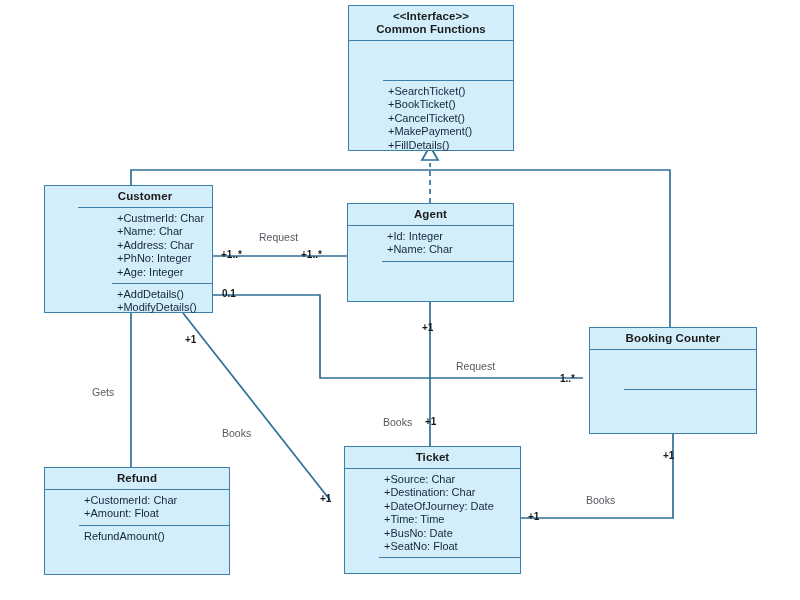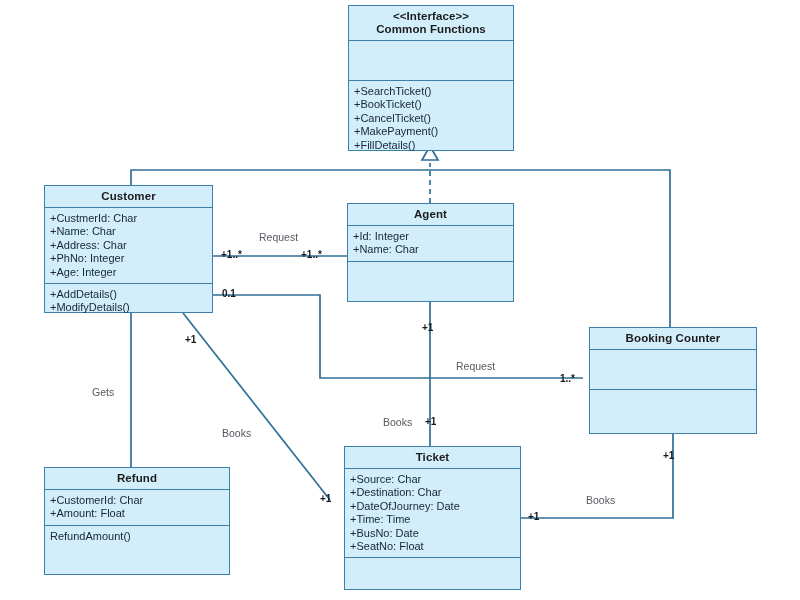--- a/index.html
+++ b/index.html
@@ -45,20 +45,21 @@
     display: block;
     font-weight: bold;
     font-size: 11.5px;
   }
   .uml-compartment {
     padding: 4px 0 4px 5px;
     font-size: 11px;
     color: #16243a;
     line-height: 13.4px;
     flex: 0 0 auto;
+    margin-left: 34px;
   }
   .uml-compartment.sep {
     border-bottom: 1.6px solid #3c7fa8;
   }
   .uml-compartment.grow { flex: 1 1 auto; }
   .uml-row { white-space: nowrap; }
   .edge-label {
     position: absolute;
     font-size: 10.5px;
     color: #555a60;
@@ -111,21 +112,21 @@
     <div class="uml-compartment sep" style="height:40px;"></div>
     <div class="uml-compartment grow">
       <div class="uml-row">+SearchTicket()</div>
       <div class="uml-row">+BookTicket()</div>
       <div class="uml-row">+CancelTicket()</div>
       <div class="uml-row">+MakePayment()</div>
       <div class="uml-row">+FillDetails()</div>
     </div>
   </div>
 
-  <div class="uml-class" style="left:44px; top:185px; width:169px; height:128px;">
+  <div class="uml-class" style="left:44px; top:185px; width:169px; height:128px;padding-left:33px;">
     <div class="uml-header">
       <span>Customer</span>
     </div>
     <div class="uml-compartment sep">
       <div class="uml-row">+CustmerId: Char</div>
       <div class="uml-row">+Name: Char</div>
       <div class="uml-row">+Address: Char</div>
       <div class="uml-row">+PhNo: Integer</div>
       <div class="uml-row">+Age: Integer</div>
     </div>
@@ -160,21 +161,21 @@
     </div>
     <div class="uml-compartment sep">
       <div class="uml-row">+CustomerId: Char</div>
       <div class="uml-row">+Amount: Float</div>
     </div>
     <div class="uml-compartment grow">
       <div class="uml-row">RefundAmount()</div>
     </div>
   </div>
 
-  <div class="uml-class" style="left:344px; top:446px; width:177px; height:144px;">
+  <div class="uml-class" style="left:344px; top:446px; width:177px; height:128px;">
     <div class="uml-header">
       <span>Ticket</span>
     </div>
     <div class="uml-compartment sep">
       <div class="uml-row">+Source: Char</div>
       <div class="uml-row">+Destination: Char</div>
       <div class="uml-row">+DateOfJourney: Date</div>
       <div class="uml-row">+Time: Time</div>
       <div class="uml-row">+BusNo: Date</div>
       <div class="uml-row">+SeatNo: Float</div>

